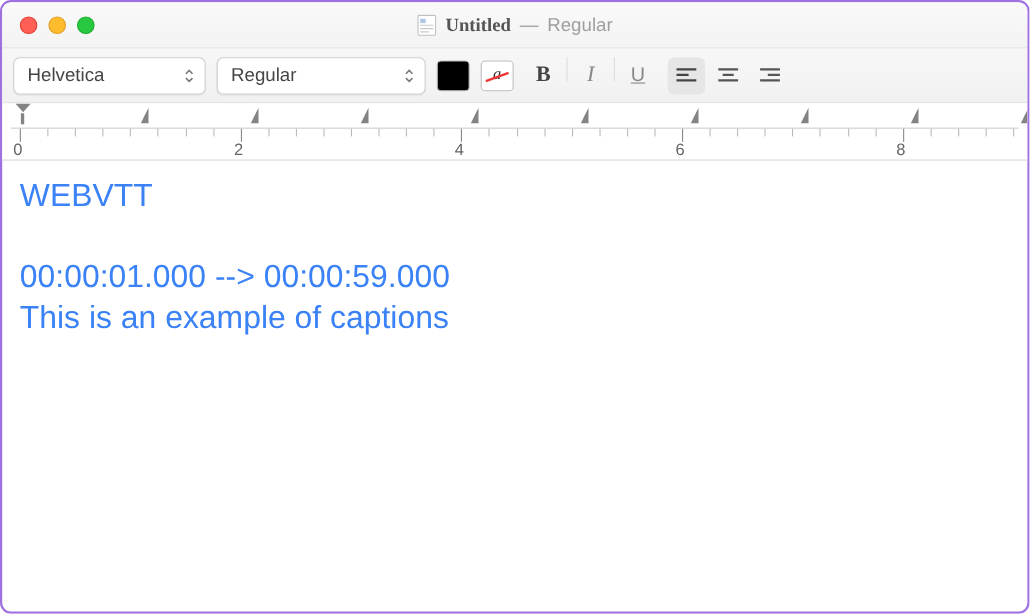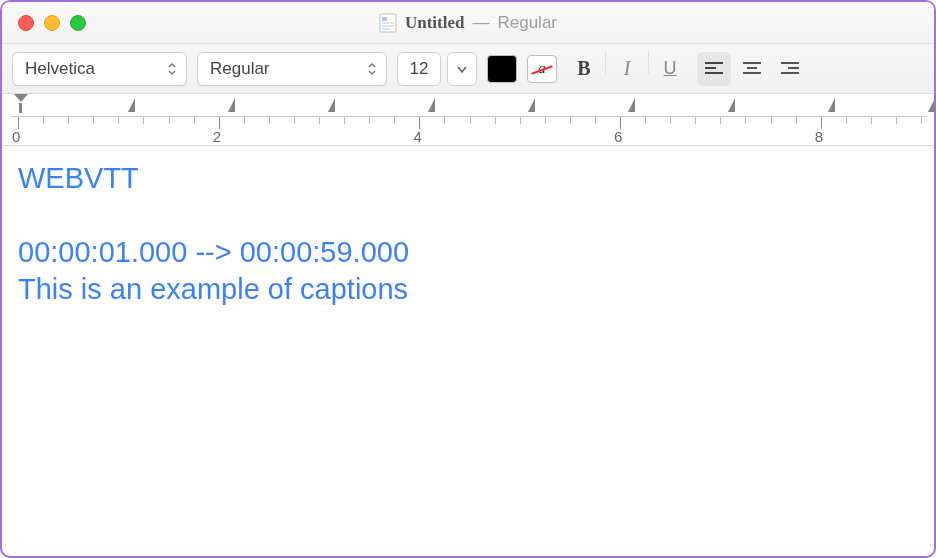--- a/index.html
+++ b/index.html
@@ -284,30 +284,20 @@
     <div class="combo fontstyle">
       <span class="label">Regular</span>
       <span class="stepper-icon">
         <svg width="10" height="14" viewBox="0 0 10 14">
             <path d="M2 5 L5 2 L8 5" stroke="#777" stroke-width="1.4" fill="none"></path>
             <path d="M2 9 L5 12 L8 9" stroke="#777" stroke-width="1.4" fill="none"></path>
           </svg>
       </span>
     </div>
 
-    <div class="fontsize-group">
-      <div class="fontsize-field">
-        <span>12</span>
-      </div>
-      <div class="fontsize-stepper">
-        <svg width="12" height="14" viewBox="0 0 12 14">
-            <path d="M2 5 L6 10 L10 5" stroke="#666" stroke-width="1.6" fill="none"></path>
-          </svg>
-      </div>
-    </div>
 
     <div class="swatch black"></div>
 
     <div class="highlight-swatch">a</div>
 
     <div class="seg">
       <div class="segbtn bold">B</div>
       <div class="vdiv"></div>
       <div class="segbtn italic">I</div>
       <div class="vdiv"></div>

